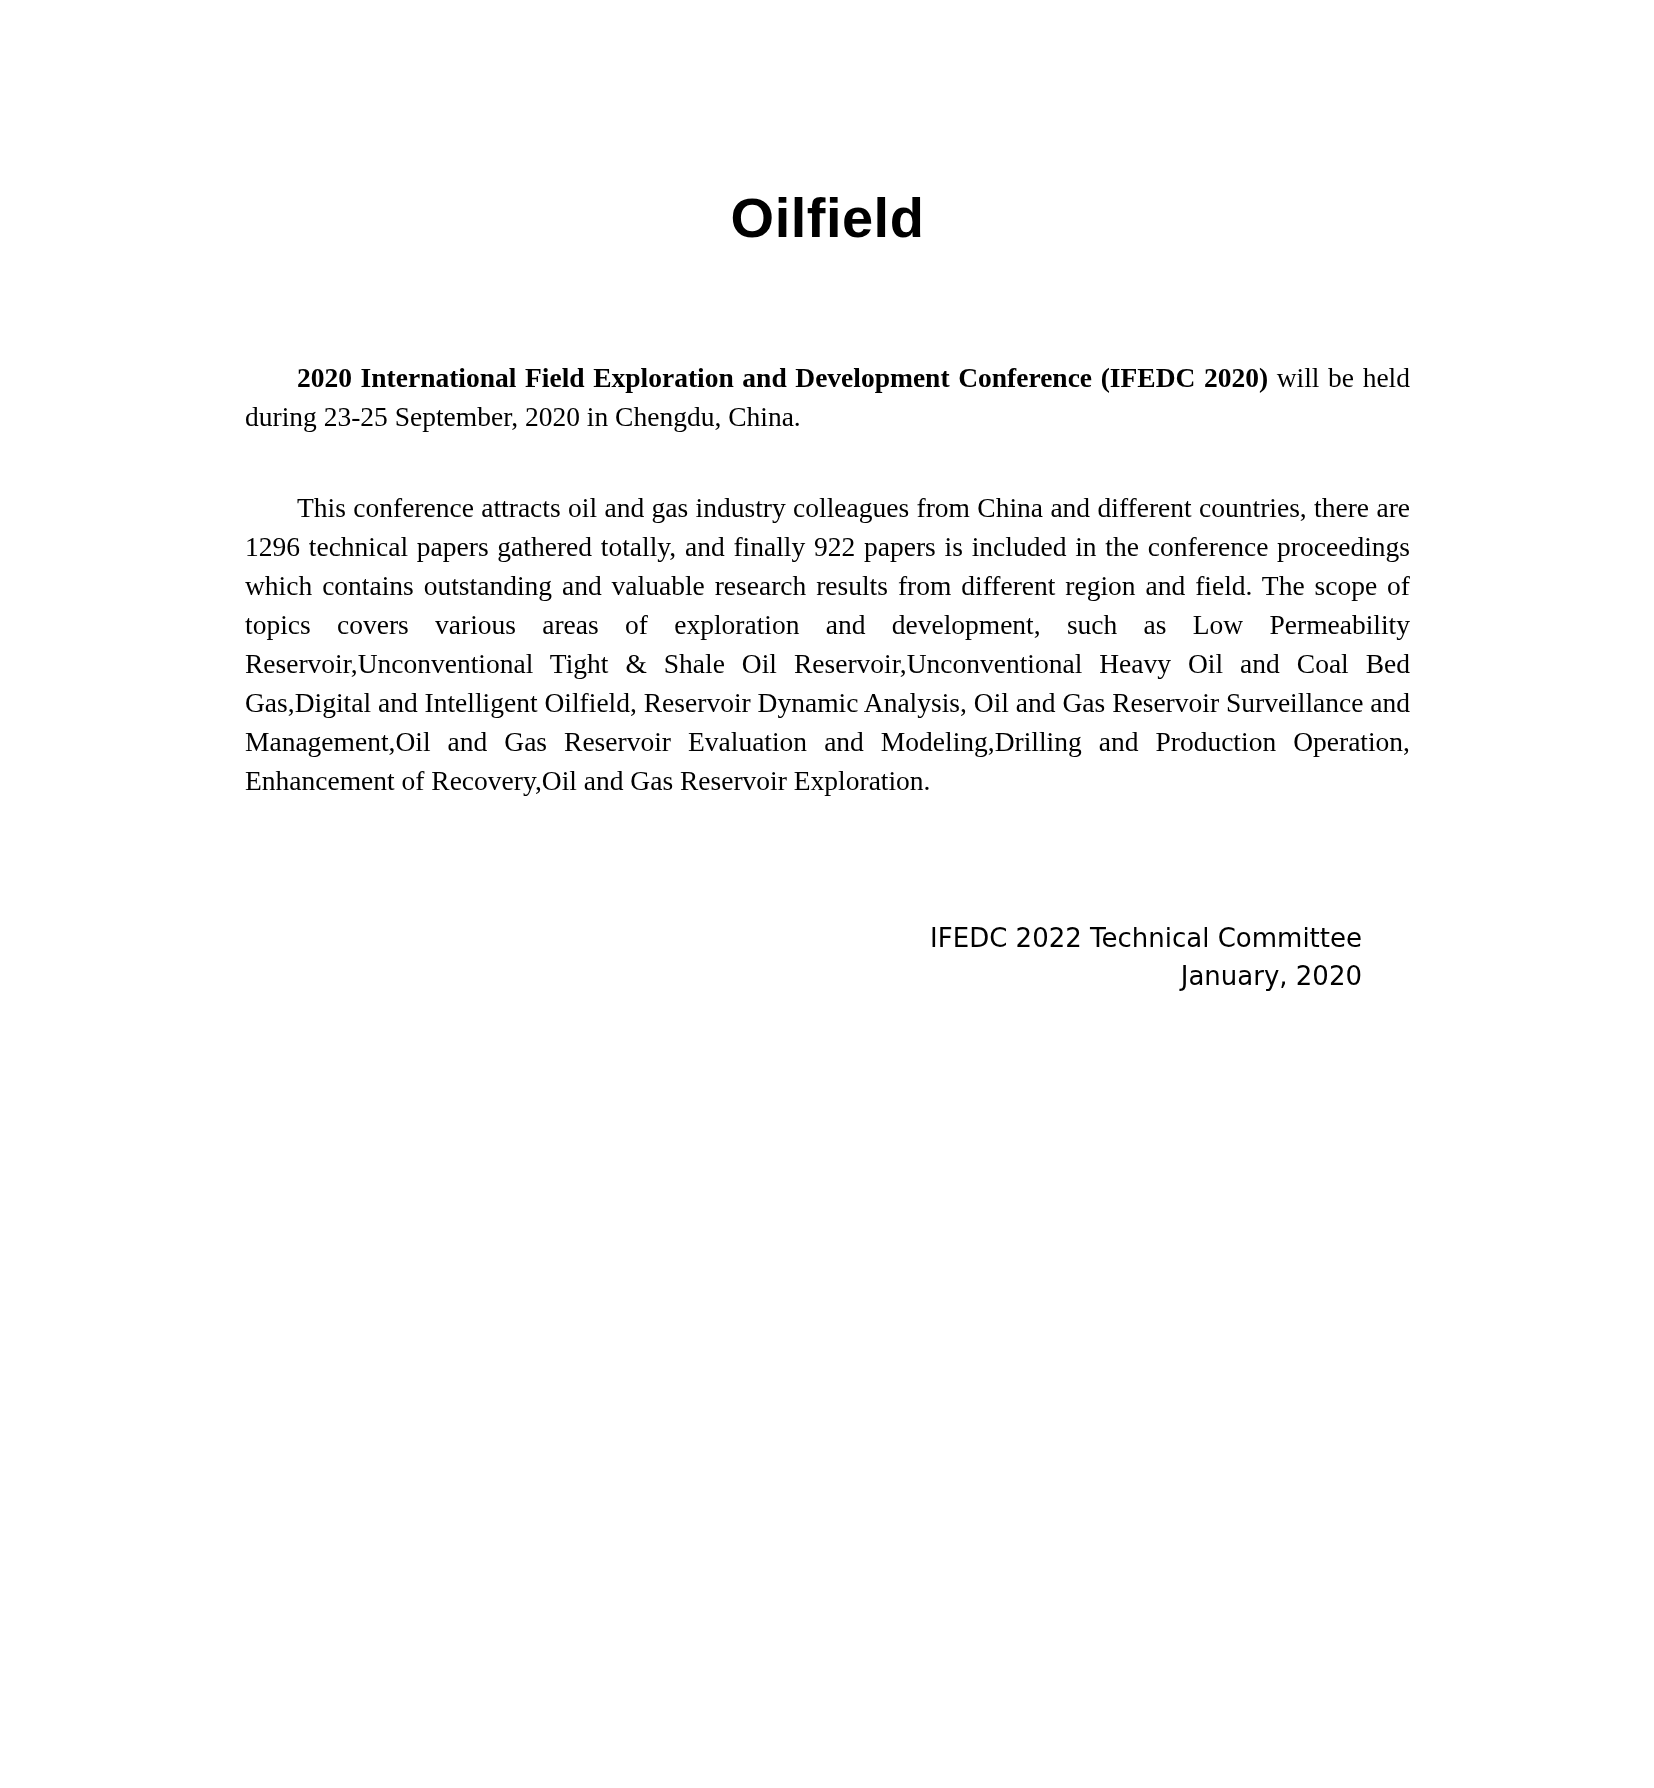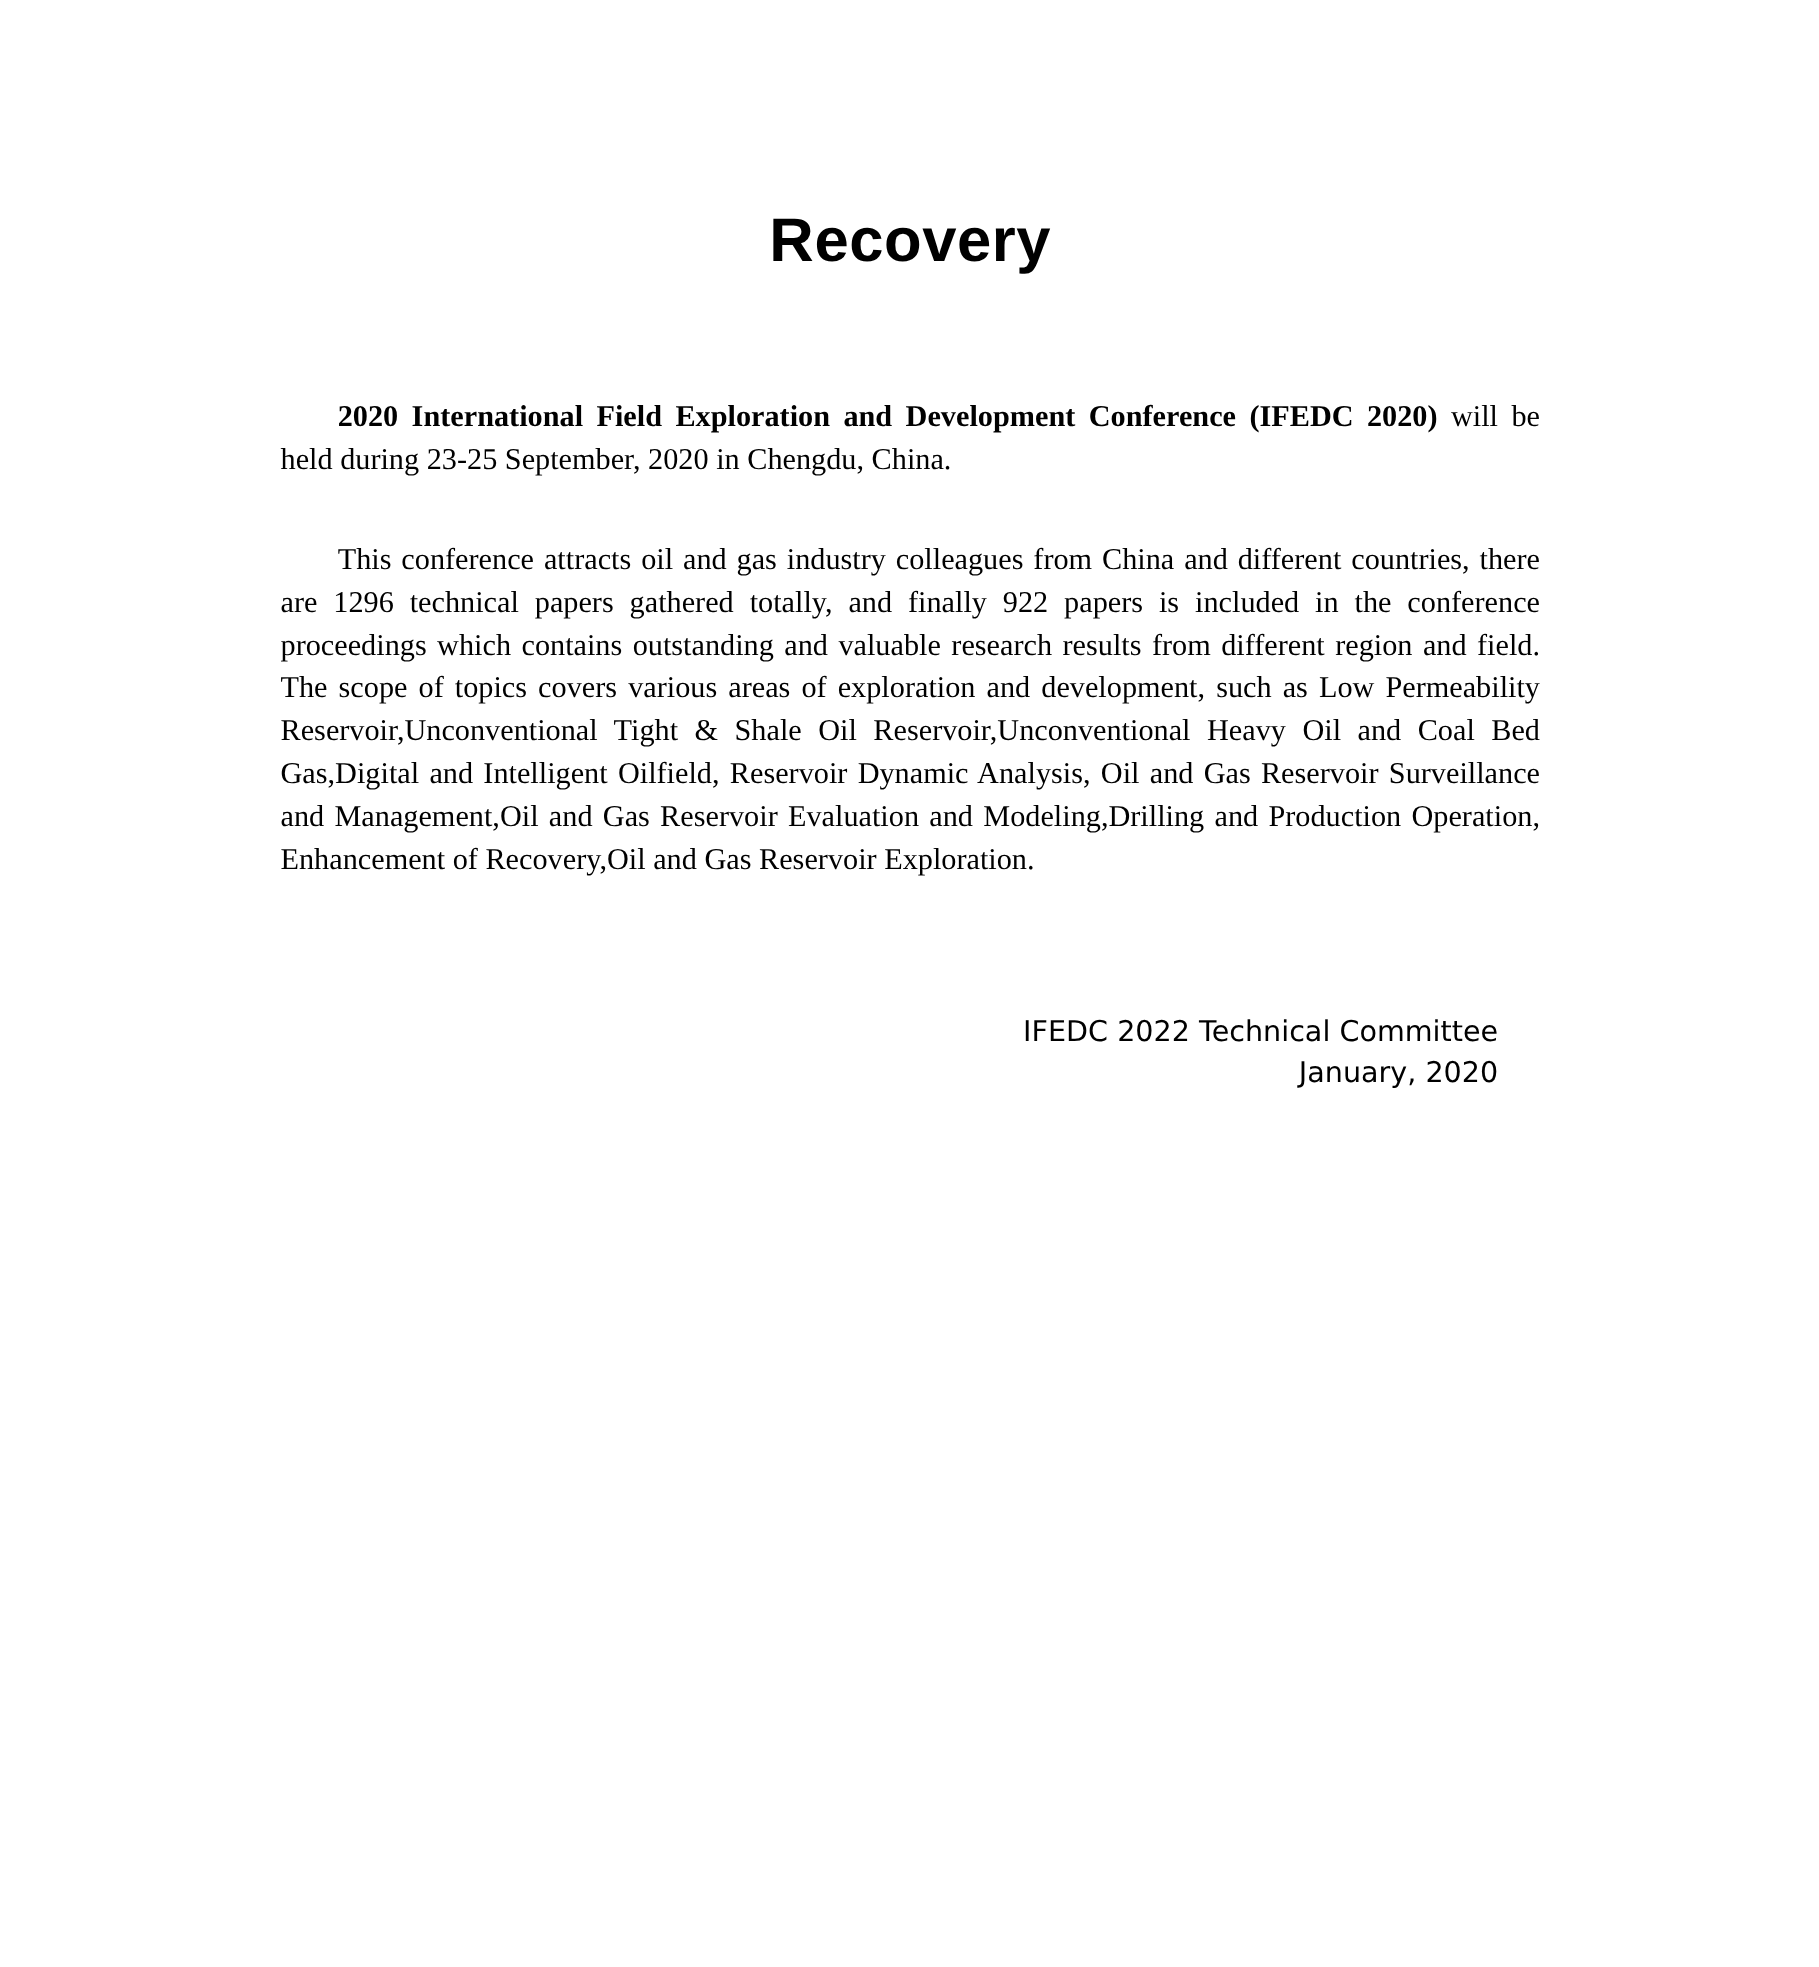--- a/index.html
+++ b/index.html
@@ -33,21 +33,21 @@
   }
   .body-block {
     font-family: "Liberation Serif", serif;
     font-size: 27.5px;
     line-height: 1.42;
     color: #000000;
     text-align: justify;
     text-justify: inter-word;
   }
   .para {
-    margin: 10px;
+    margin: 0;
     text-indent: 52px;
   }
   .para-1 { margin-top: 108px; }
   .para-2 { margin-top: 52px; }
   .para-3 { margin-top: 52px; }
   .bold { font-weight: bold; }
   .underline {
     text-decoration: underline;
     text-underline-offset: 4px;
   }
@@ -61,21 +61,21 @@
     padding-right: 48px;
   }
   .signature div { white-space: nowrap; }
 </style>
 </head>
 <body>
 
 <div class="page">
   <div class="content">
 
-    <h1 class="doc-title">Recovery</h1>
+    <h1 class="doc-title">Oilfield</h1>
 
     <div class="body-block">
 
       <p class="para para-1">
         <span class="bold">2020 International Field Exploration and Development Conference (IFEDC 2020)</span><span> will be held during 23-25 September, 2020 in Chengdu, China.</span>
       </p>
 
 
       <p class="para para-3">This conference attracts oil and gas industry colleagues from China and different countries,  there are 1296 technical papers gathered totally, and finally 922 papers is included in the conference proceedings which contains outstanding and valuable research results from different region and field. The scope of topics covers various areas of exploration and development, such as Low Permeability Reservoir,Unconventional Tight &amp; Shale Oil Reservoir,Unconventional Heavy Oil and Coal Bed Gas,Digital and Intelligent Oilfield, Reservoir Dynamic Analysis, Oil and Gas Reservoir Surveillance and Management,Oil and Gas Reservoir Evaluation and Modeling,Drilling and Production Operation, Enhancement of Recovery,Oil and Gas Reservoir Exploration.</p>
 

